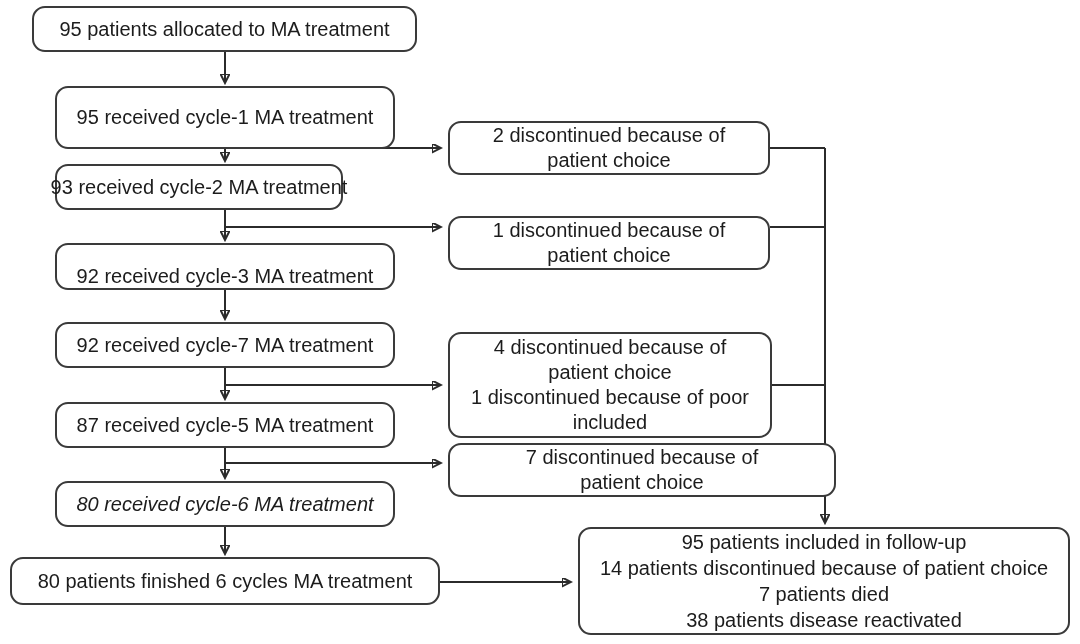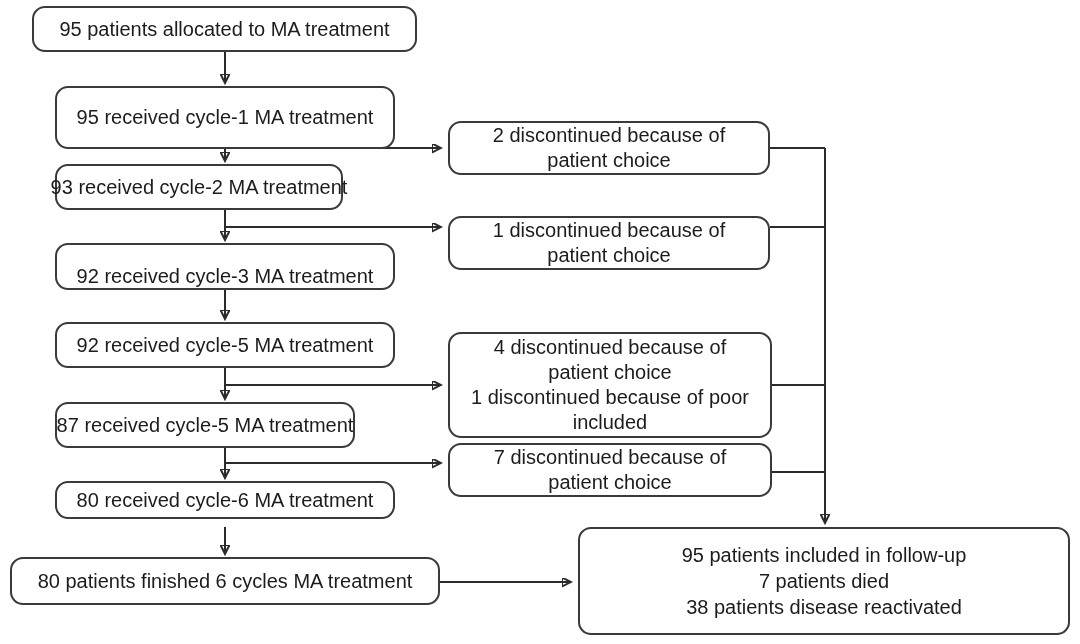--- a/index.html
+++ b/index.html
@@ -90,28 +90,28 @@
 
   <div class="fbox lbox" style="left:55px; top:164px; width:288px; height:46px;">
     <span class="line">93 received cycle-2 MA treatment</span>
   </div>
 
   <div class="fbox lbox" style="left:55px; top:243px; width:340px; height:47px;justify-content:flex-end;">
     <span class="line">92 received cycle-3 MA treatment</span>
   </div>
 
   <div class="fbox lbox" style="left:55px; top:322px; width:340px; height:46px;">
-    <span class="line">92 received cycle-5 MA treatment</span>
+    <span class="line">92 received cycle-7 MA treatment</span>
   </div>
 
-  <div class="fbox lbox" style="left:55px; top:402px; width:300px; height:46px;text-align:right;">
+  <div class="fbox lbox" style="left:55px; top:402px; width:340px; height:46px;text-align:right;">
     <span class="line">87 received cycle-5 MA treatment</span>
   </div>
 
-  <div class="fbox lbox" style="left:55px; top:481px; width:340px; height:38px;">
+  <div class="fbox lbox" style="left:55px; top:481px; width:340px; height:46px;font-style:italic;">
     <span class="line">80 received cycle-6 MA treatment</span>
   </div>
 
   <div class="fbox lbox" style="left:10px; top:557px; width:430px; height:48px;">
     <span class="line">80 patients finished 6 cycles MA treatment</span>
   </div>
 
   <div class="fbox rbox" style="left:448px; top:121px; width:322px; height:54px;">
     <div class="line">2 discontinued because of</div>
     <div class="line">patient choice</div>
@@ -122,24 +122,25 @@
     <div class="line">patient choice</div>
   </div>
 
   <div class="fbox rbox" style="left:448px; top:332px; width:324px; height:106px;">
     <div class="line">4 discontinued because of</div>
     <div class="line">patient choice</div>
     <div class="line">1 discontinued because of poor</div>
     <div class="line">included</div>
   </div>
 
-  <div class="fbox rbox" style="left:448px; top:443px; width:324px; height:54px;">
+  <div class="fbox rbox" style="left:448px; top:443px; width:388px; height:54px;">
     <div class="line">7 discontinued because of</div>
     <div class="line">patient choice</div>
   </div>
 
   <div class="fbox fubox" style="left:578px; top:527px; width:492px; height:108px;">
     <div class="line">95 patients included in follow-up</div>
+    <div class="line">14 patients discontinued because of patient choice</div>
     <div class="line">7 patients died</div>
     <div class="line">38 patients disease reactivated</div>
   </div>
 
 </div>
 
 </body></html>

